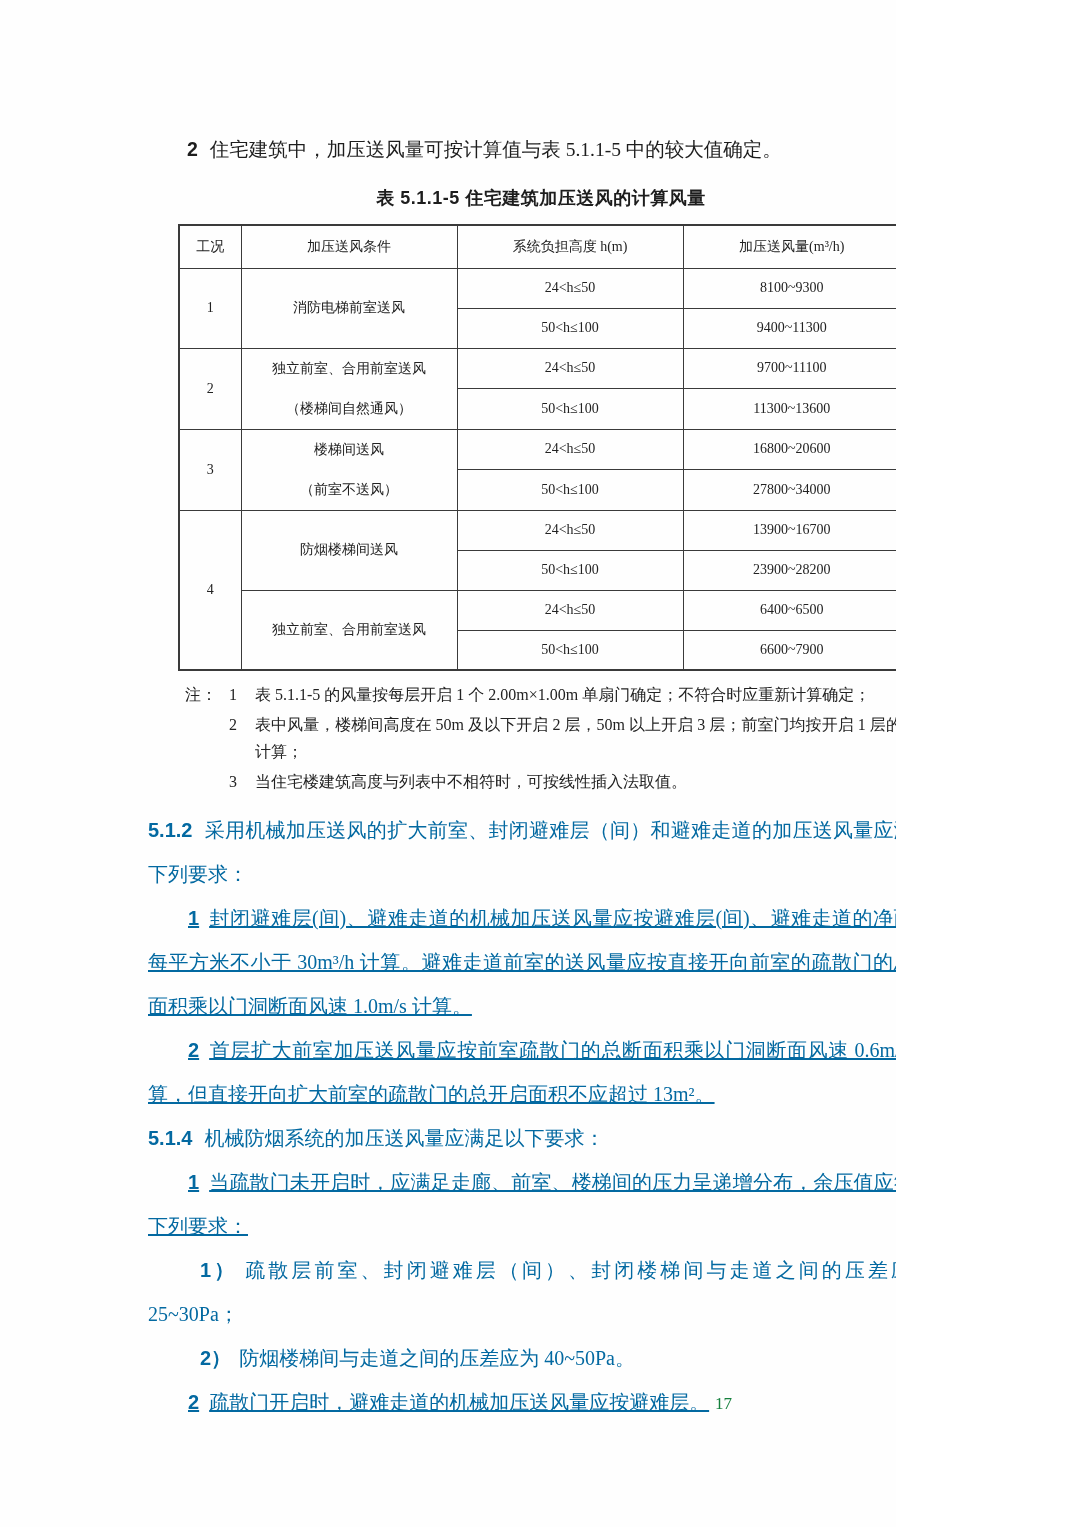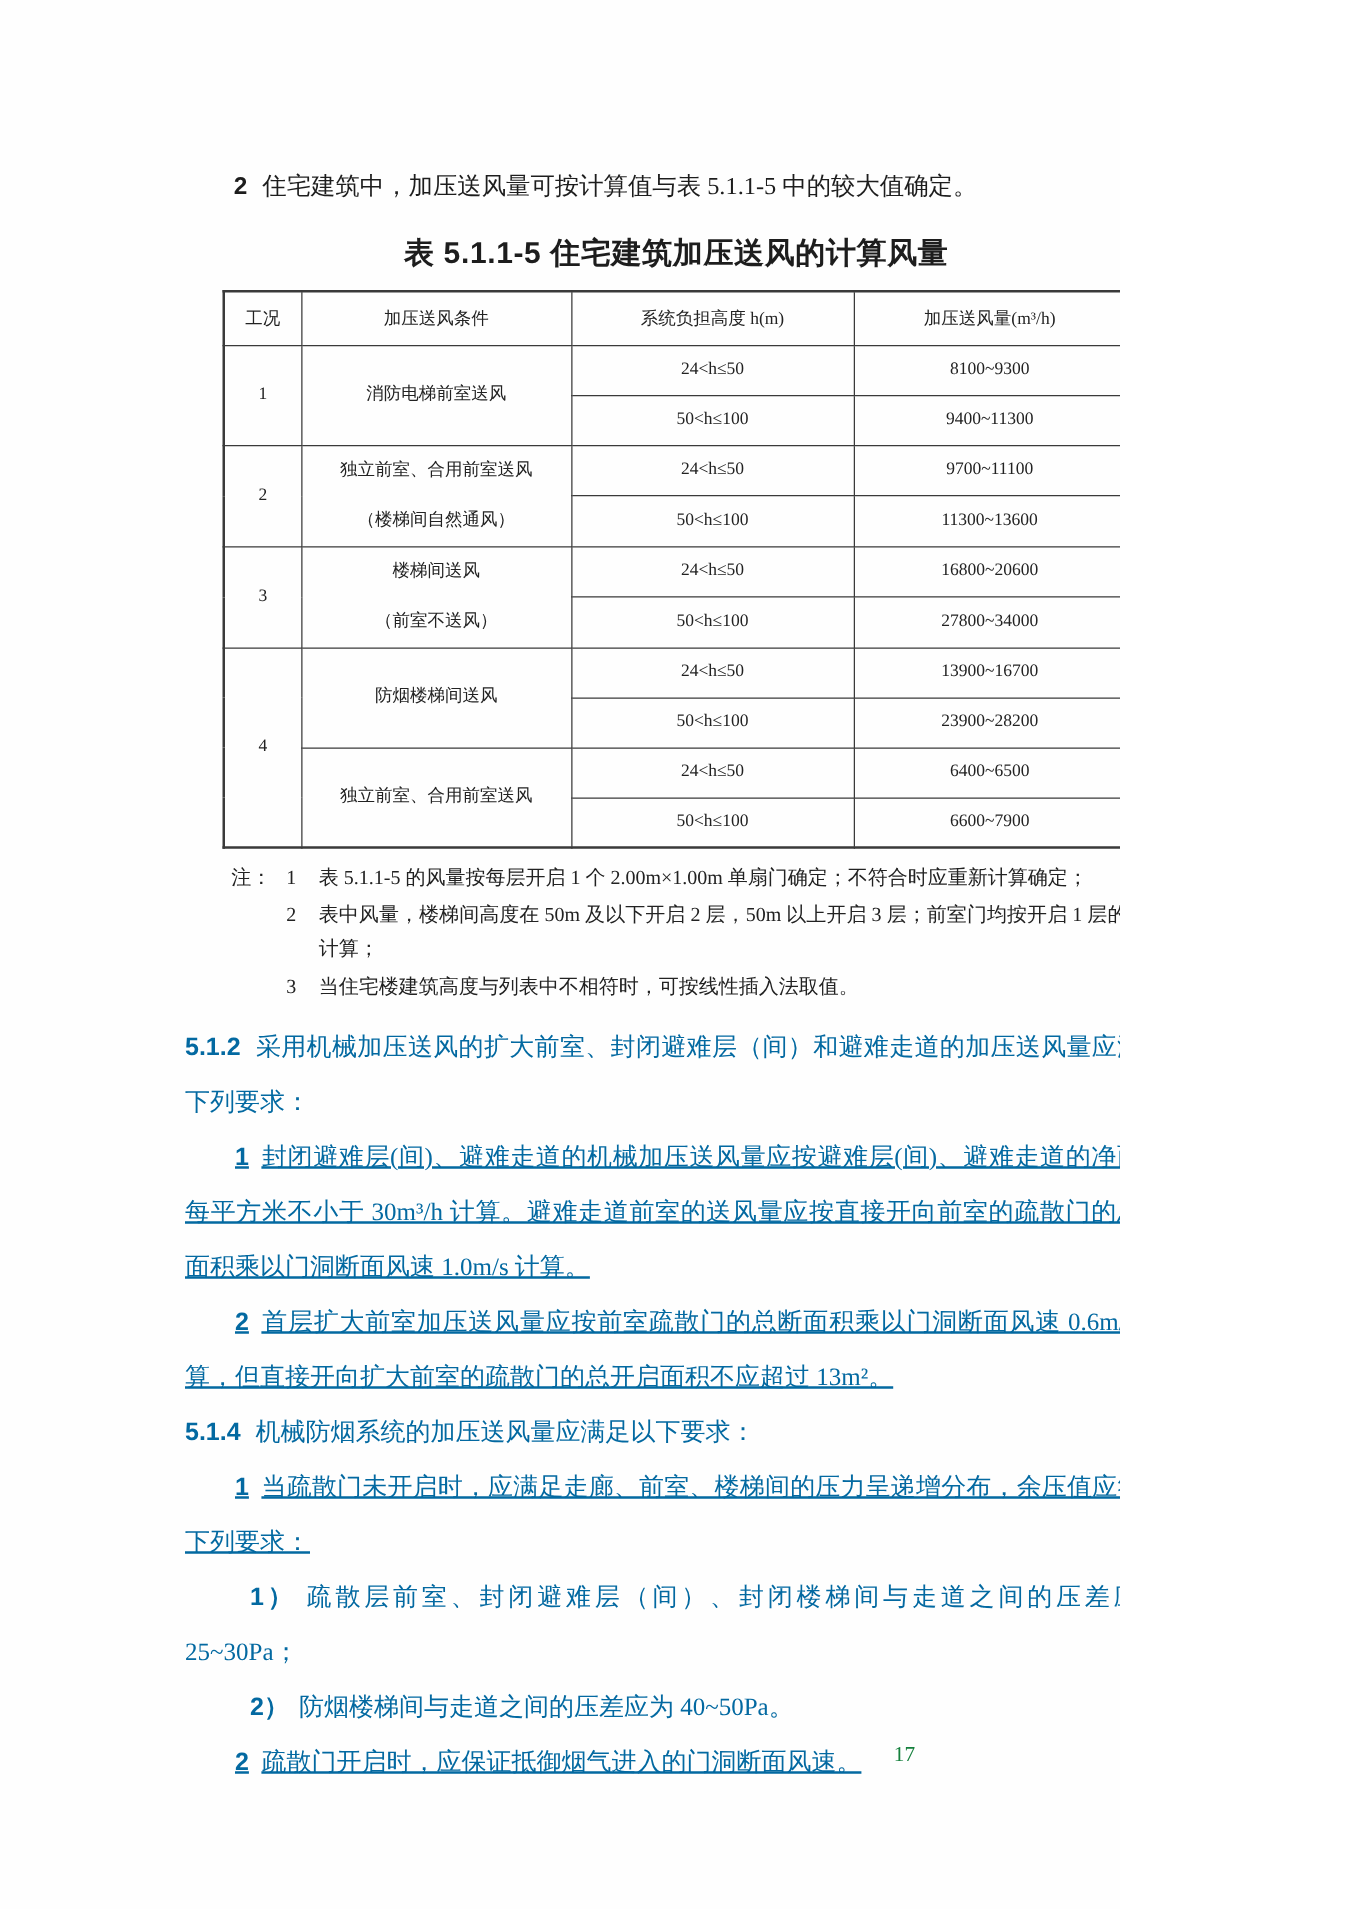--- a/index.html
+++ b/index.html
@@ -27,21 +27,21 @@
   }
   .lead {
     font-family: "Liberation Sans", "DejaVu Sans", sans-serif;
     font-weight: bold;
     margin-right: 12px;
   }
   .table-title {
     text-align: center;
     font-family: "Liberation Sans", "DejaVu Sans", sans-serif;
     font-weight: bold;
-    font-size: 24px;
+    font-size: 18px;
     margin: 21px 0 14px 0;
     letter-spacing: 0.5px;
   }
   table.airflow {
     border-collapse: collapse;
     margin-left: 30px;
     width: 722px;
     font-size: 14px;
     color: #222222;
     table-layout: fixed;
@@ -198,19 +198,19 @@
     </div>
 
     <div class="paras">
       <p><span class="lead">5.1.2</span><span>采用机械加压送风的扩大前室、封闭避难层（间）和避难走道的加压送风量应满足下列要求：</span></p>
       <p class="p-indent"><span class="lead">1</span><span>封闭避难层(间)、避难走道的机械加压送风量应按避难层(间)、避难走道的净面积每平方米不小于 30m³/h 计算。避难走道前室的送风量应按直接开向前室的疏散门的总断面积乘以门洞断面风速 1.0m/s 计算。</span></p>
       <p class="p-indent"><span class="lead">2</span><span>首层扩大前室加压送风量应按前室疏散门的总断面积乘以门洞断面风速 0.6m/s 计算，但直接开向扩大前室的疏散门的总开启面积不应超过 13m²。</span></p>
       <p><span class="lead">5.1.4</span><span>机械防烟系统的加压送风量应满足以下要求：</span></p>
       <p class="p-indent"><span class="lead">1</span><span>当疏散门未开启时，应满足走廊、前室、楼梯间的压力呈递增分布，余压值应符合下列要求：</span></p>
       <p class="p-sub"><span class="lead">1）</span><span>疏散层前室、封闭避难层（间）、封闭楼梯间与走道之间的压差应为 25~30Pa；</span></p>
       <p class="p-sub"><span class="lead">2）</span><span>防烟楼梯间与走道之间的压差应为 40~50Pa。</span></p>
-      <p class="p-indent"><span class="lead">2</span><span>疏散门开启时，应保证抵御烟气进入的门洞断面风速。</span></p>
+      <p class="p-indent"><span class="lead">2</span><span>疏散门开启时，避难走道的机械加压送风量应按避难层。</span></p>
     </div>
 
   </div>
 
   <div class="pageno">17</div>
 </div>
 
 </body></html>

